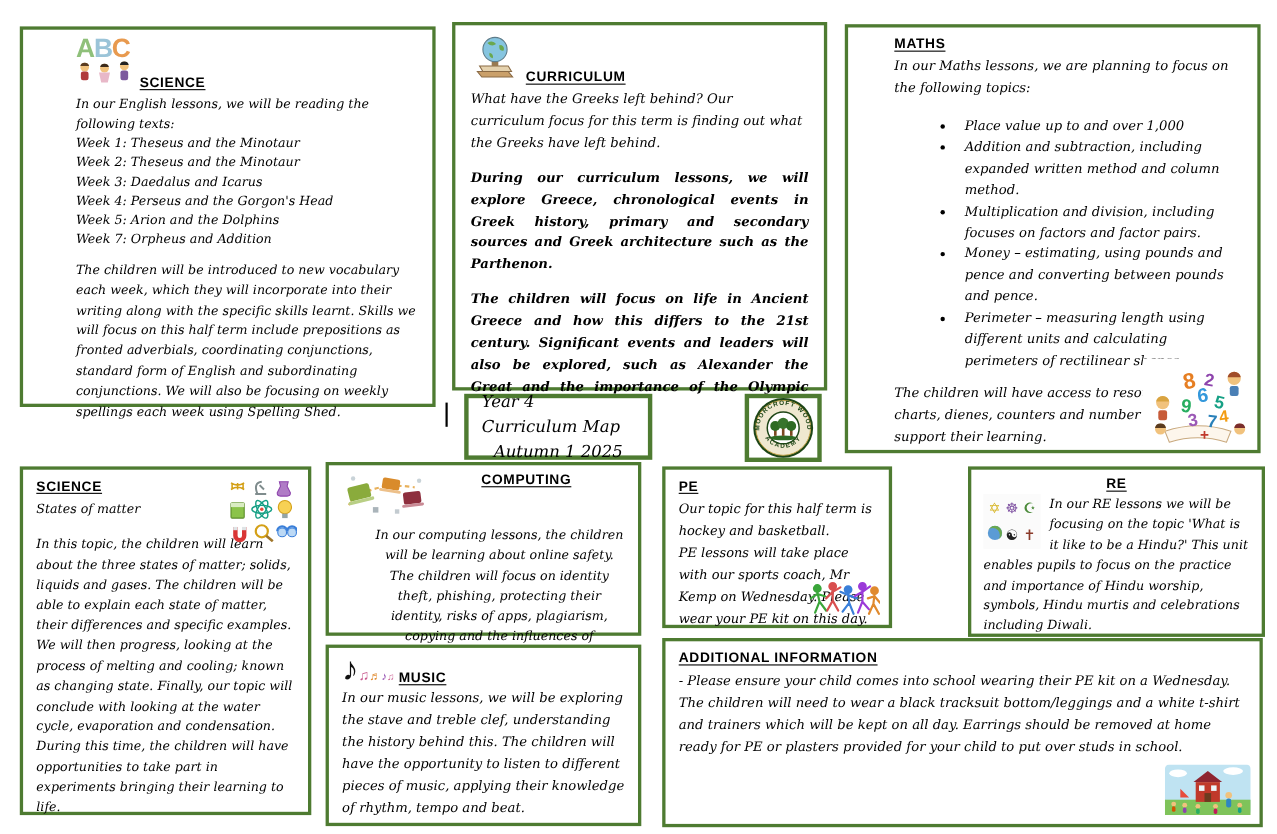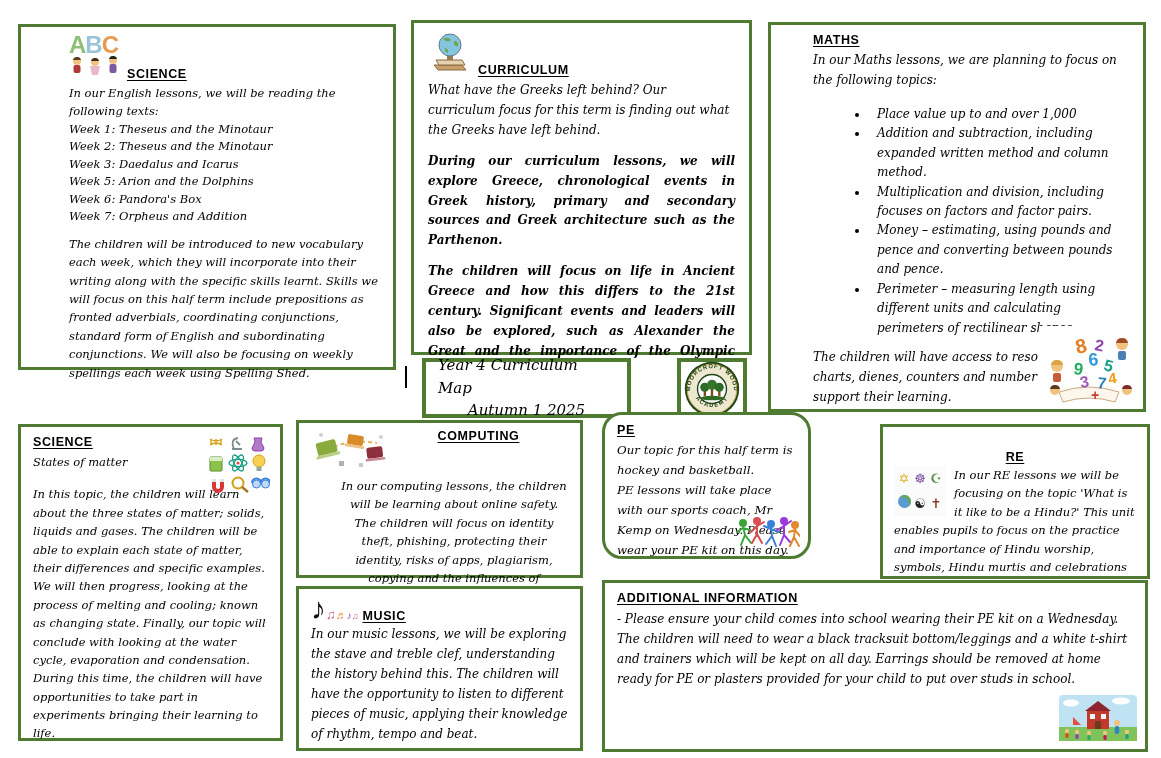--- a/index.html
+++ b/index.html
@@ -24,43 +24,43 @@
   
   .curriculum-box{left:411px; top:20px; width:341px; height:335px; padding:8px 14px;}
   .curriculum-box p{margin-bottom:11px;}
   
   .maths-box{left:768px; top:22px; width:378px; height:390px;padding-left:42px;}
   .maths-list{margin:14px 0 10px 28px; padding-left:28px;}
   .maths-list li{font-size:12px; line-height:1.62; padding-left:8px;}
   .maths-outro{margin-top:6px; position:relative;}
   .maths-img{position:absolute; right:4px; bottom:3px; background:#fff;}
   
-  .title-box{left:422px; top:358px; width:209px; height:60px; border-width:4px;
+  .title-box{left:422px; top:358px; width:171px; height:60px; border-width:4px;
              display:flex; flex-direction:column; align-items:center; justify-content:center;}
   .title-box div{font-size:15px; line-height:1.5;}
   .logo-box{left:677px; top:358px; width:70px; height:62px; border-width:4px; padding:0;
             display:flex; align-items:center; justify-content:center;}
   .stray{position:absolute; left:405px; top:366px; width:2px; height:22px; background:#000;}
   
   .science-box{left:18px; top:424px; width:265px; height:317px;}
   .science-icon{position:absolute; top:8px; right:10px;}
   .science-body{margin-top:14px;}
   
   .computing-box{left:296px; top:420px; width:287px; height:158px; padding:6px 12px;}
   .computing-head{display:flex; }
   .computing-head .hd{flex:1; text-align:center;}
   .computing-body{text-align:center; margin-top:6px;margin-left:29px;}
   
   .music-box{left:296px; top:586px; width:287px; height:165px; padding:6px 12px;}
   
-  .pe-box{left:602px; top:412px; width:209px; height:147px;border-radius:20px;}
+  .pe-box{left:602px; top:424px; width:209px; height:147px;}
   .pe-box .cur{font-size:11.8px; line-height:1.7;}
   .pe-icon{position:absolute; right:8px; bottom:6px;}
   
-  .re-box{left:880px; top:424px; width:270px; height:155px; padding:23px 11px;}
+  .re-box{left:880px; top:424px; width:270px; height:155px; padding:6px 11px;}
   .re-head{text-align:center; margin-bottom:2px;}
   .re-icon{float:left; width:52px; height:50px; margin:0 8px 2px 0; background:#fbfbfb;
            display:flex; flex-wrap:wrap; align-items:center; justify-content:center; font-size:13px; line-height:15px;}
   .re-icon span{width:16px; text-align:center;}
   .sym-star{color:#d8b72a;} .sym-wheel{color:#7d4fa0;} .sym-crescent{color:#4c8b3b;}
   .sym-yin{color:#222;} .sym-cross{color:#8a3b2a;}
   .re-globe{width:13px; height:13px; border-radius:50%; background:#5b9bd5;
             box-shadow:inset -2px 2px 0 #6aa84f; display:inline-block;}
   
   .additional-box{left:602px; top:580px; width:546px; height:172px;}
@@ -92,22 +92,22 @@
           <rect x="40.5" y="9" width="7" height="9" rx="2" fill="#7d5a9e"></rect>
         </svg>
       </div>
       <div class="hd">SCIENCE</div>
     </div>
     <div class="cur b115" style="margin-top:3px;">In our English lessons, we will be reading the following texts:</div>
     <div class="cur weeks">
       <div>Week 1: Theseus and the Minotaur</div>
       <div>Week 2: Theseus and the Minotaur</div>
       <div>Week 3: Daedalus and Icarus</div>
+      <div>Week 4: Perseus and the Gorgon's Head</div>
       <div>Week 5: Arion and the Dolphins</div>
-      <div>Week 6: Pandora's Box</div>
       <div>Week 7: Orpheus and Addition</div>
     </div>
     <div class="cur b115 eng-par">The children will be introduced to new vocabulary each week, which they will incorporate into their writing along with the specific skills learnt. Skills we will focus on this half term include prepositions as fronted adverbials, coordinating conjunctions, standard form of English and subordinating conjunctions. We will also be focusing on weekly spellings each week using Spelling Shed.</div>
   </section>
 
   <section class="box curriculum-box">
     <div class="iconrow" style="margin-bottom:4px;">
       <svg width="46" height="46" viewBox="0 0 46 46">
         <path d="M6 34 l28 0 4 5 -28 0 z" fill="#caa06a" stroke="#8a6a45"></path>
         <path d="M8 29 l26 0 3 5 -26 0 z" fill="#e5d2ae" stroke="#8a6a45"></path>

